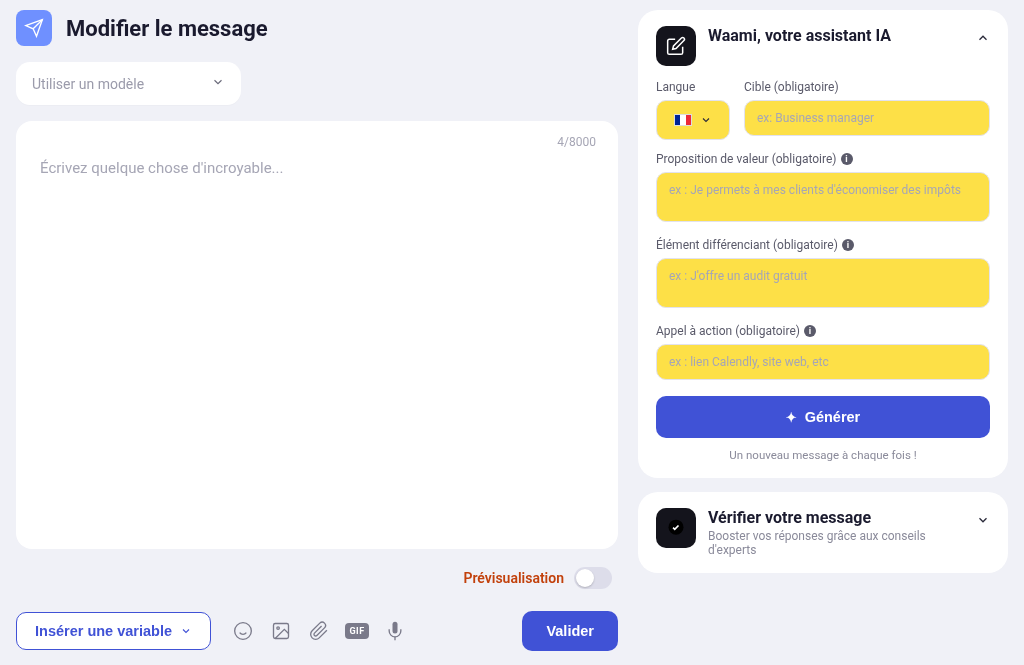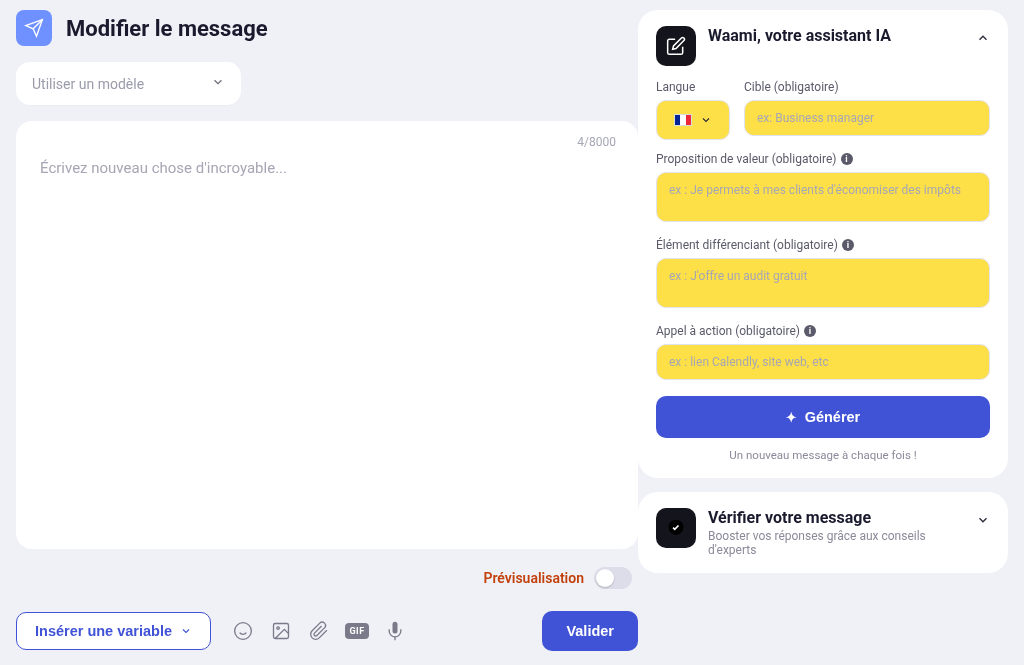--- a/index.html
+++ b/index.html
@@ -6,20 +6,21 @@
     body {
       font-family: -apple-system, BlinkMacSystemFont, "Segoe UI", Roboto, Helvetica, Arial, sans-serif;
       background: #f0f1f7;
       width: 1024px;
       height: 665px;
       overflow: hidden;
       color: #1a1a2e;
     }
     .layout {
       display: flex;
+      gap: 20px;
       padding: 10px 16px 0 16px;
       height: 100%;
     }
     .main-col {
       flex: 1;
       display: flex;
       flex-direction: column;
       min-width: 0;
     }
     .side-col {
@@ -320,21 +321,21 @@
         <span class="chevron-down">
           <svg viewBox="0 0 24 24">
               <polyline points="6 9 12 15 18 9"></polyline>
             </svg>
         </span>
       </div>
     </div>
 
     <div class="editor-card">
       <div class="editor-counter">4/8000</div>
-      <div class="editor-placeholder">Écrivez nouveau chose d'incroyable...</div>
+      <div class="editor-placeholder">Écrivez quelque chose d'incroyable...</div>
     </div>
 
     <div class="preview-row">
       <span class="preview-label">Prévisualisation</span>
       <div class="toggle">
         <div class="knob"></div>
       </div>
     </div>
 
     <div class="bottom-bar">

